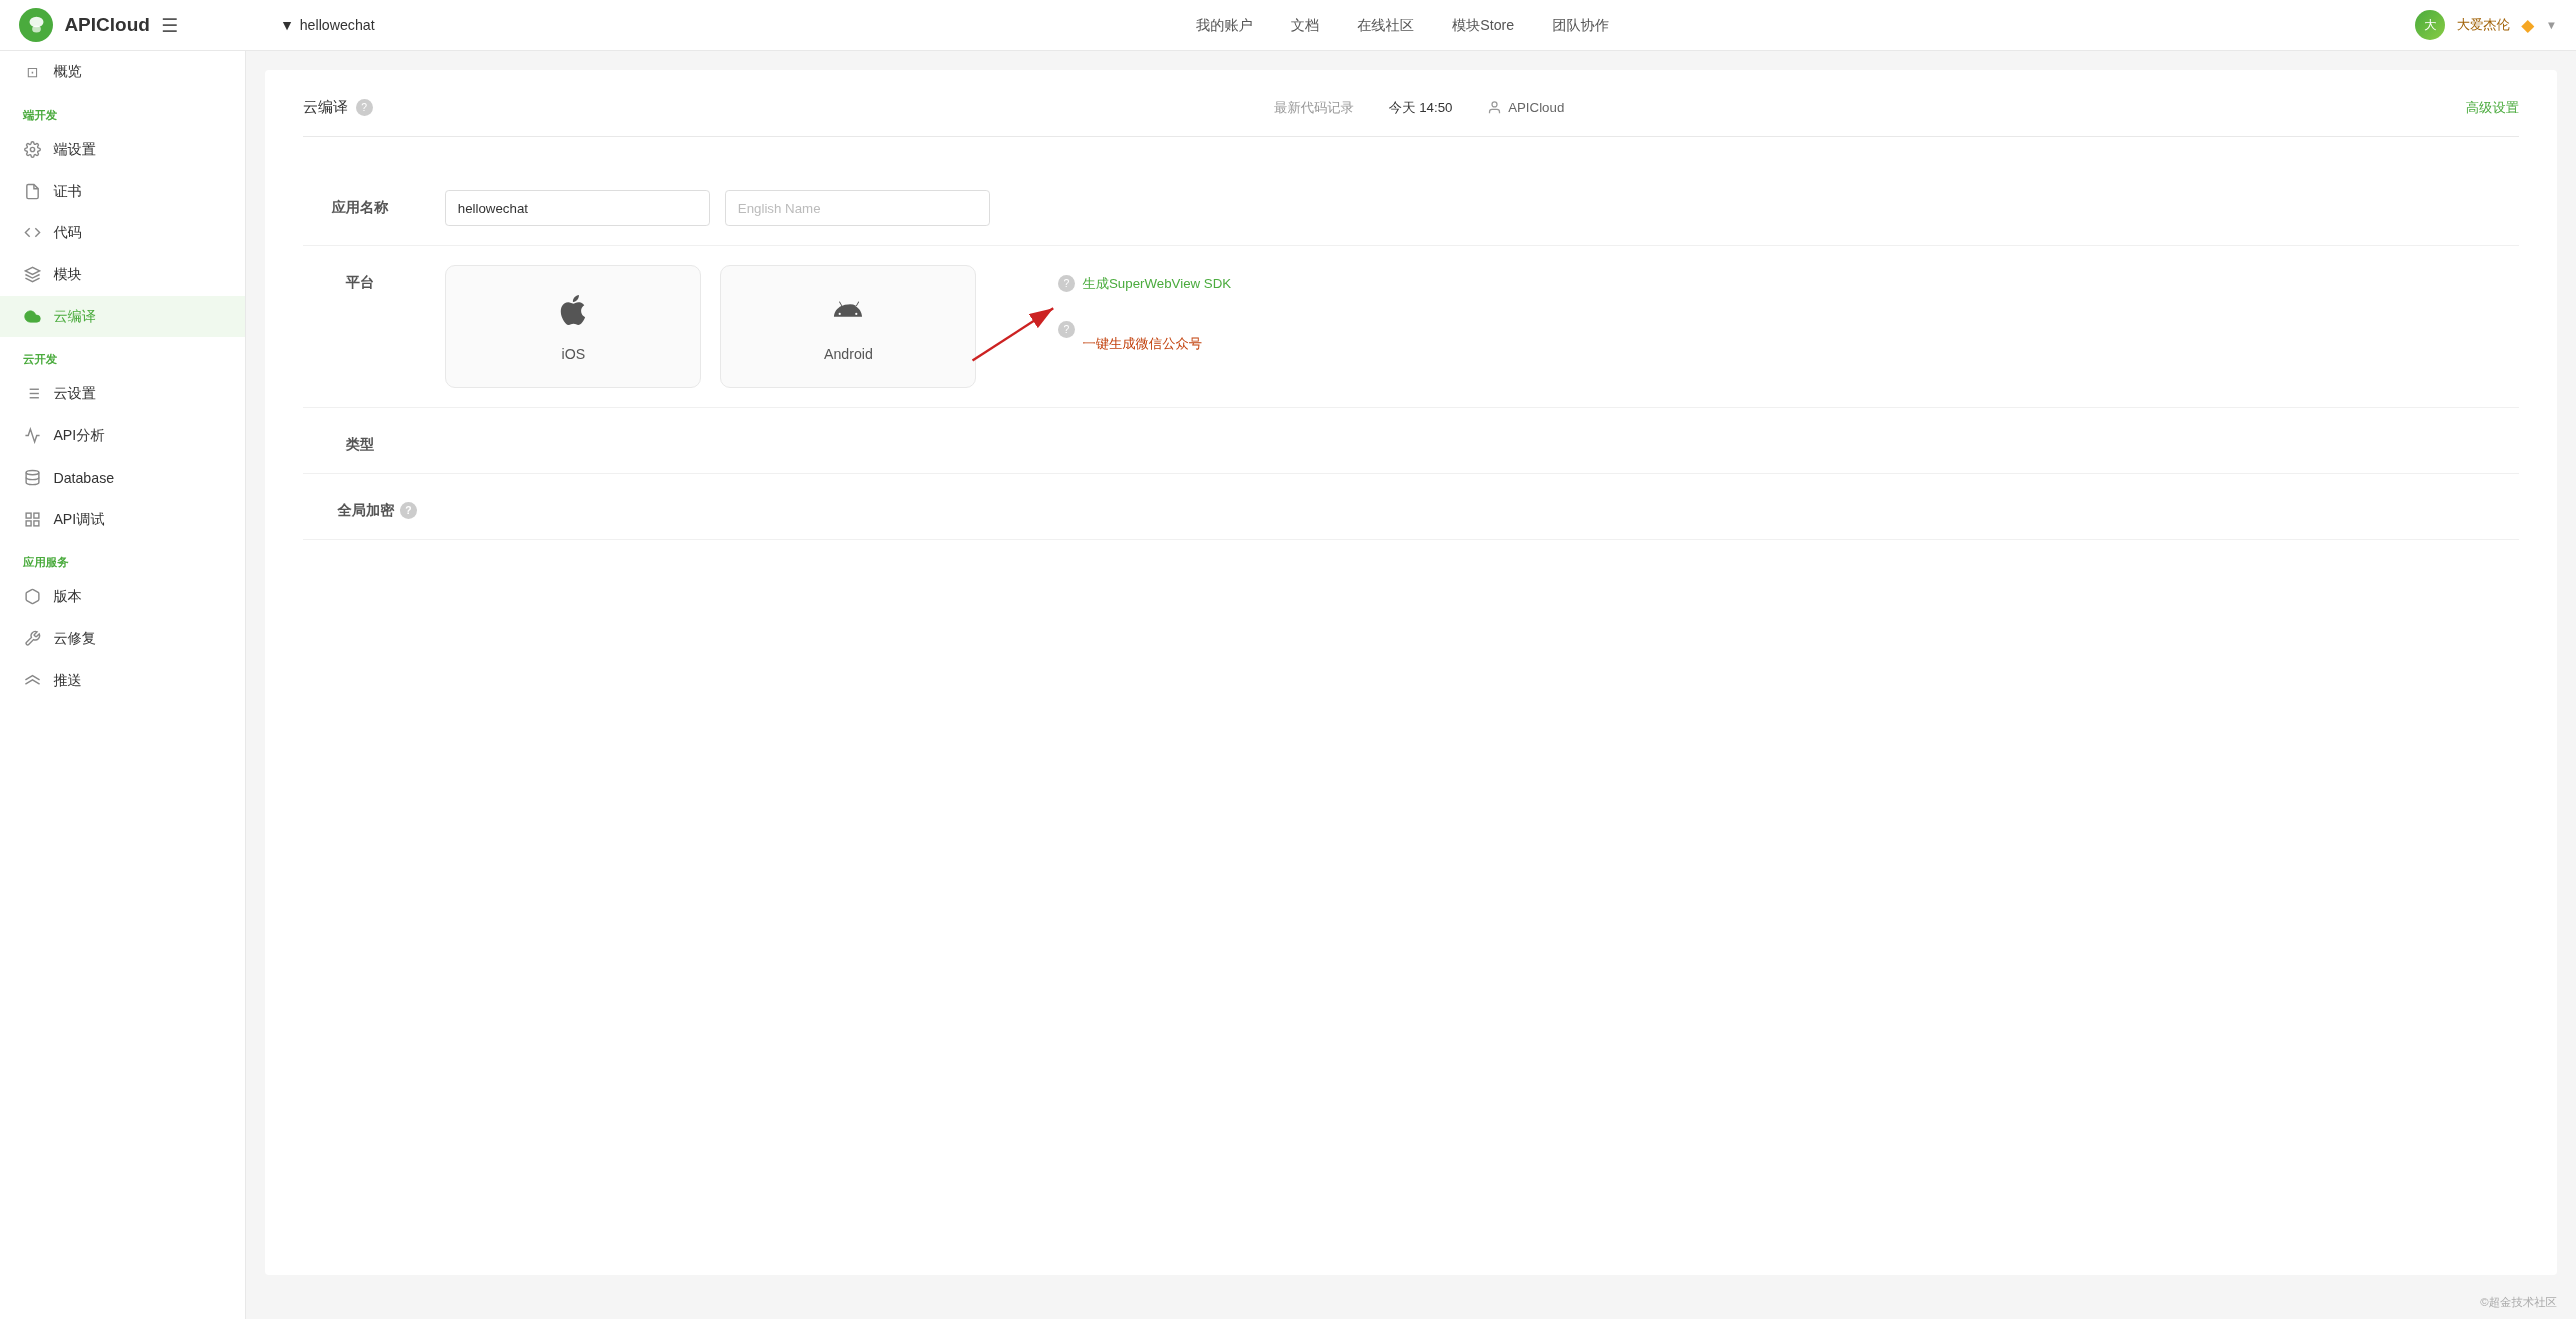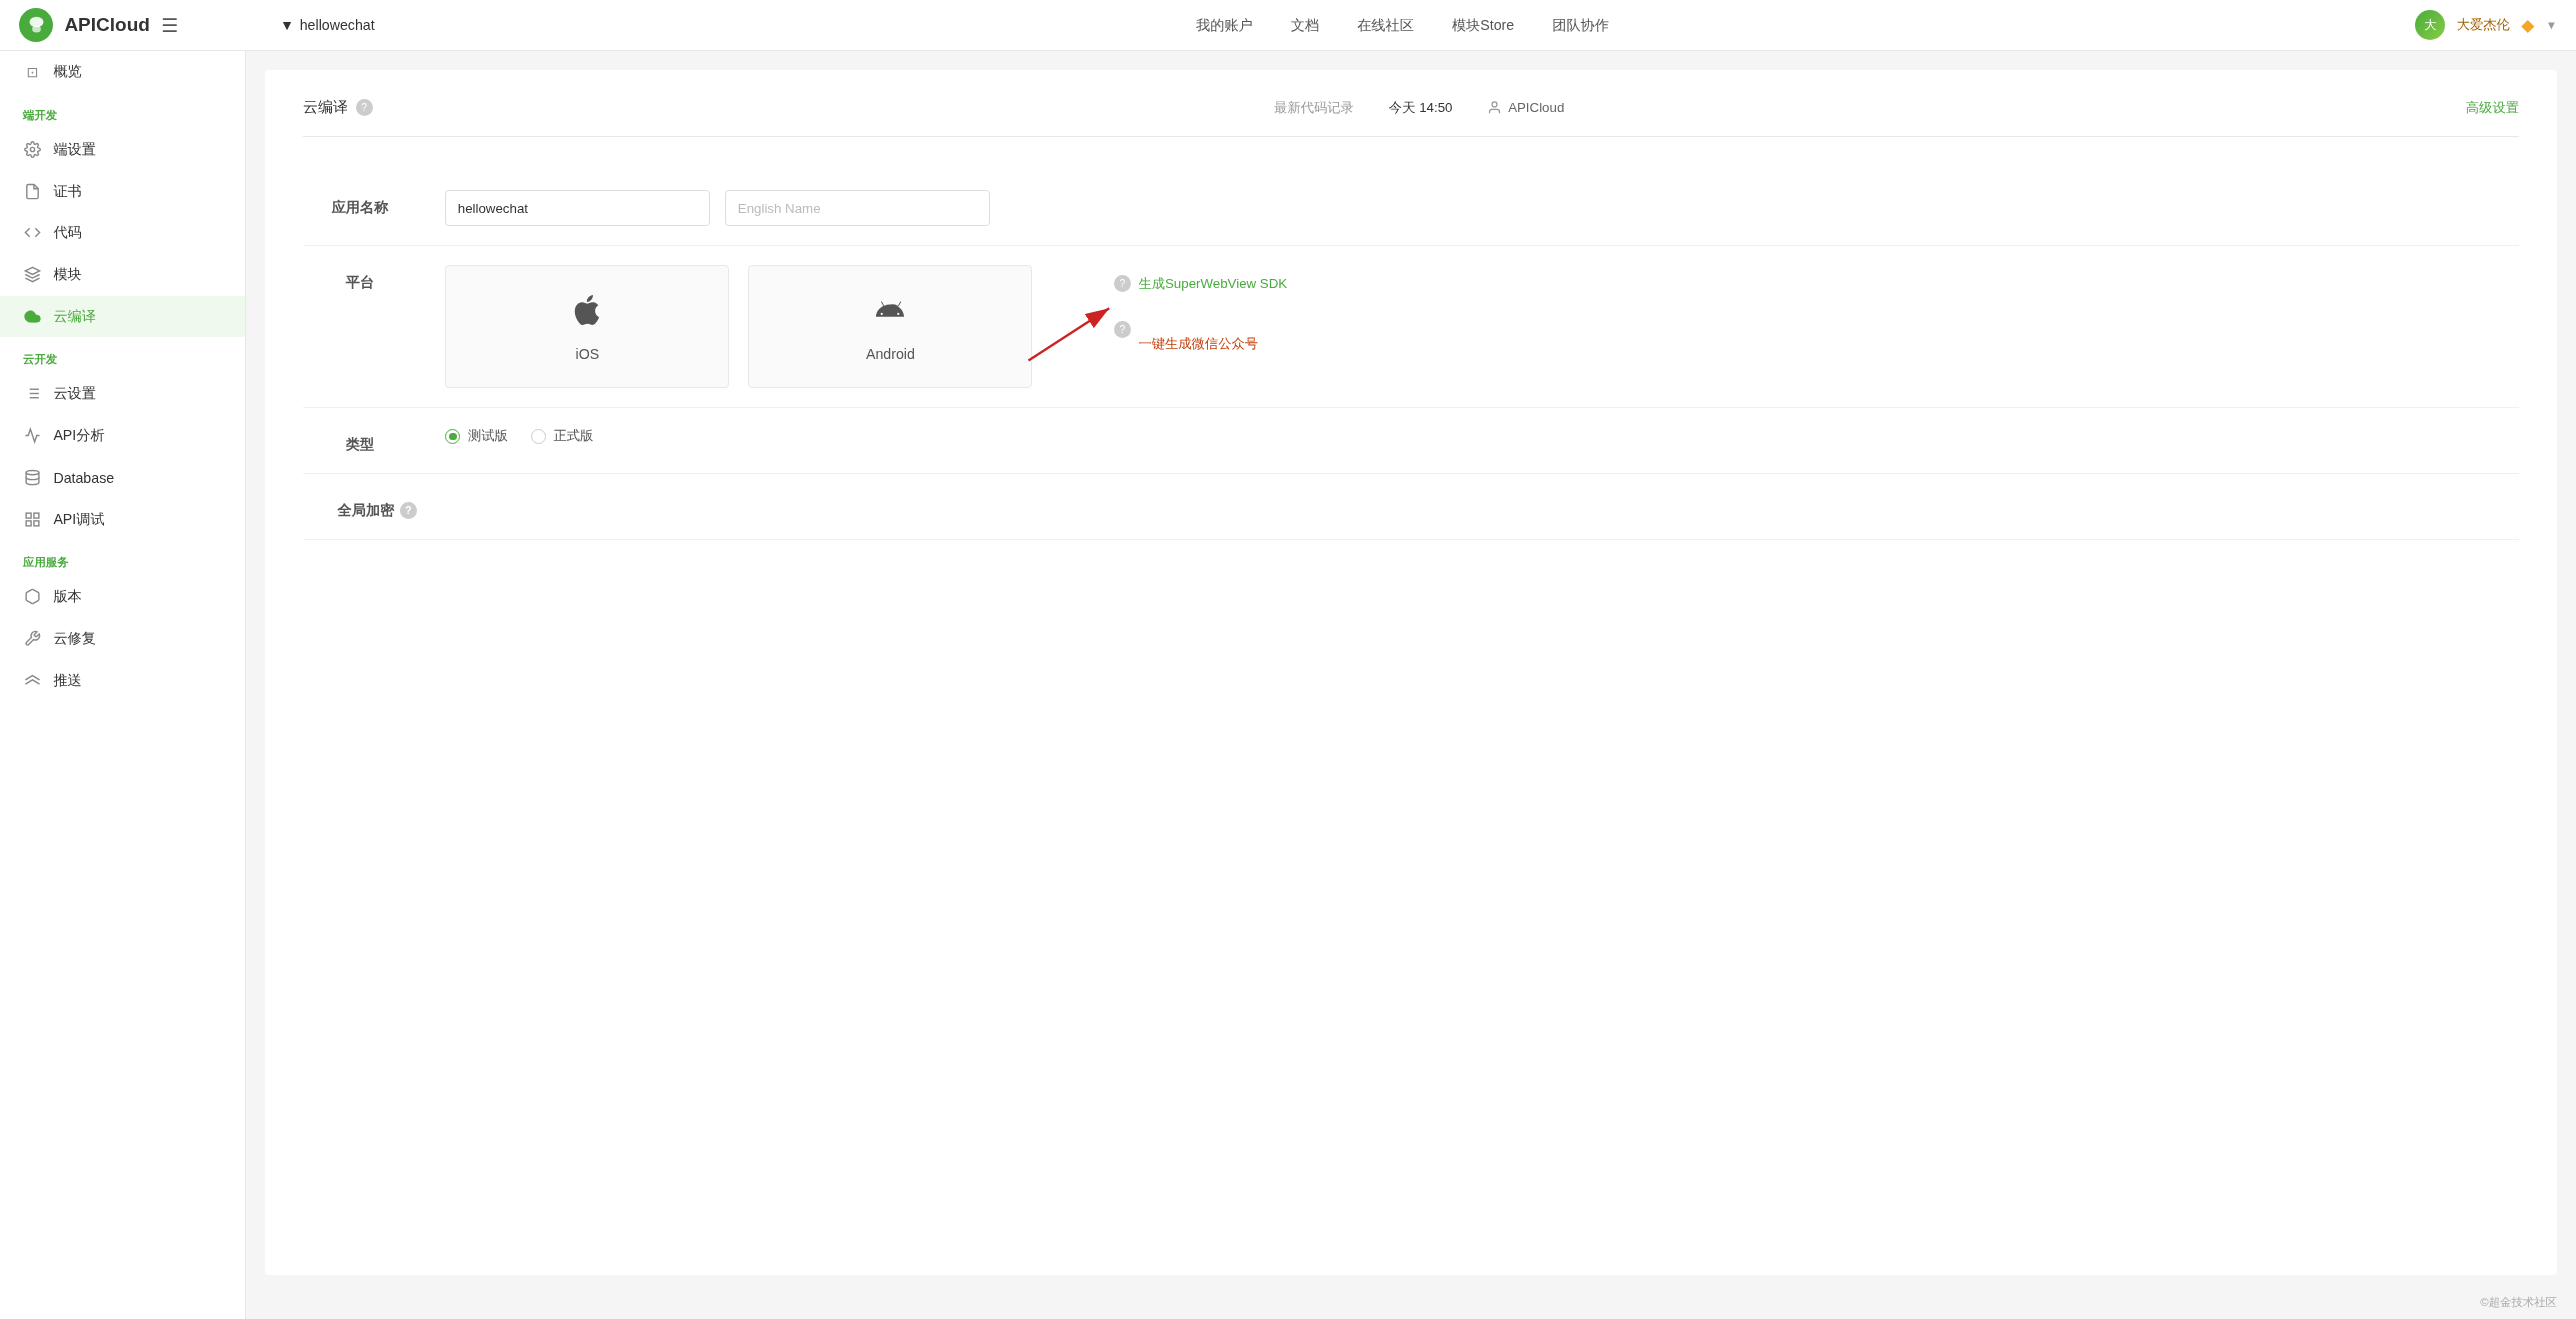--- a/index.html
+++ b/index.html
@@ -62,21 +62,21 @@
     .text-input {
       height: 36px; border: 0.9px solid #ddd; border-radius: 3.8px;
       padding: 0 11.4px; font-size: 13.3px; color: #333; outline: none;
       width: 265px;
     }
     .text-input::placeholder { color: #bbb; }
 
     
     .platform-cards { display: flex; gap: 19px; }
     .platform-card {
-      width: 284px; height: 123px; border: 1.9px solid #e8e8e8; border-radius: 4px;
+      width: 256px; height: 123px; border: 1.9px solid #e8e8e8; border-radius: 10px;
       display: flex; flex-direction: column; align-items: center; justify-content: center;
       gap: 9.5px; cursor: pointer; background: #fafafa;
     }
     .platform-card .plat-icon { font-size: 34px; color: #555; }
     .platform-card .plat-name { font-size: 14.2px; color: #555; }
 
     
     .side-options { display: flex; flex-direction: column; gap: 13.3px; margin-left: 38px; }
     .side-option { display: flex; align-items: center; gap: 7.6px; font-size: 13.3px; color: #666; cursor: pointer; }
     .side-option a { color: #4aab3d; text-decoration: none; }
@@ -357,32 +357,20 @@
                 </marker>
               </defs>
               <line x1="10" y1="70" x2="95" y2="15" stroke="#cc2222" stroke-width="2.5" marker-end="url(#arrowhead)"></line>
             </svg>
           </div>
         </div>
       </div>
 
       <div class="form-row">
         <div class="form-label">类型</div>
-        <div class="form-content">
-          <div class="radio-group">
-            <div class="radio-item">
-              <div class="radio-circle checked"></div>
-              <span>测试版</span>
-            </div>
-            <div class="radio-item">
-              <div class="radio-circle"></div>
-              <span>正式版</span>
-            </div>
-          </div>
-        </div>
       </div>
 
       <div class="form-row">
         <div class="form-label" style="display:flex;align-items:center;justify-content:flex-end;gap:5.7px;">
           <span>全局加密</span>
           <div class="help-icon">?</div>
         </div>
       </div>
 
     </div>

